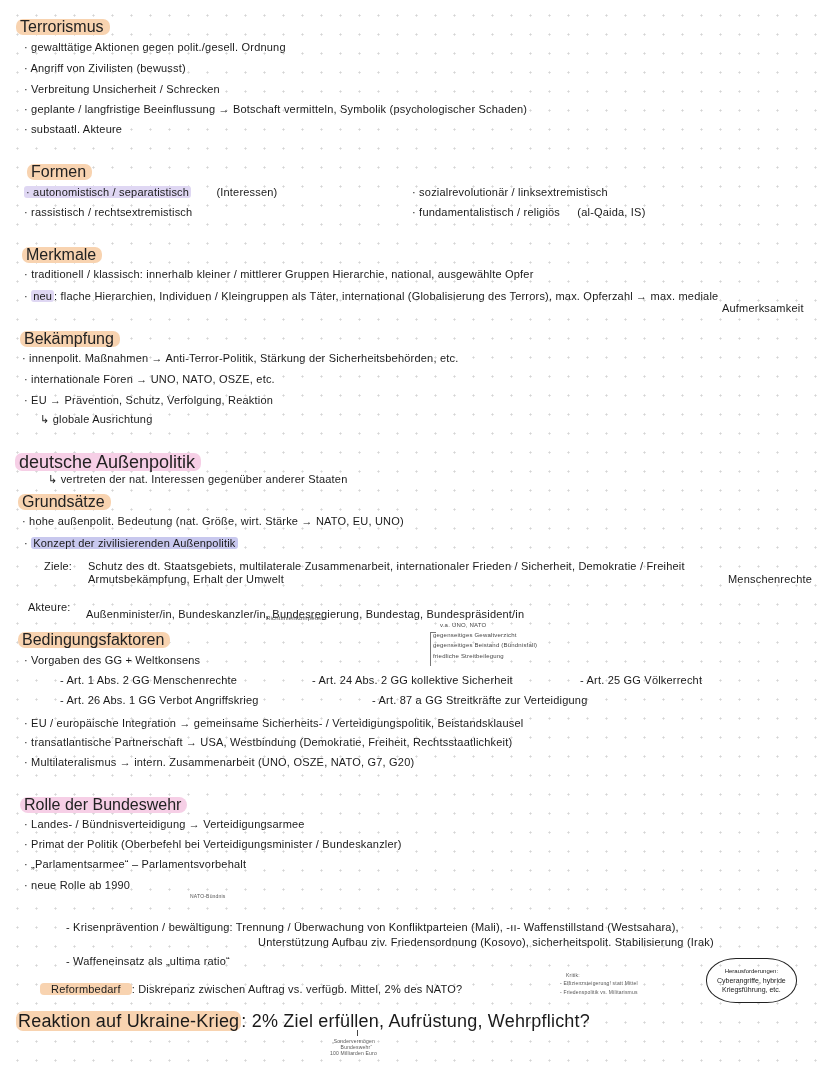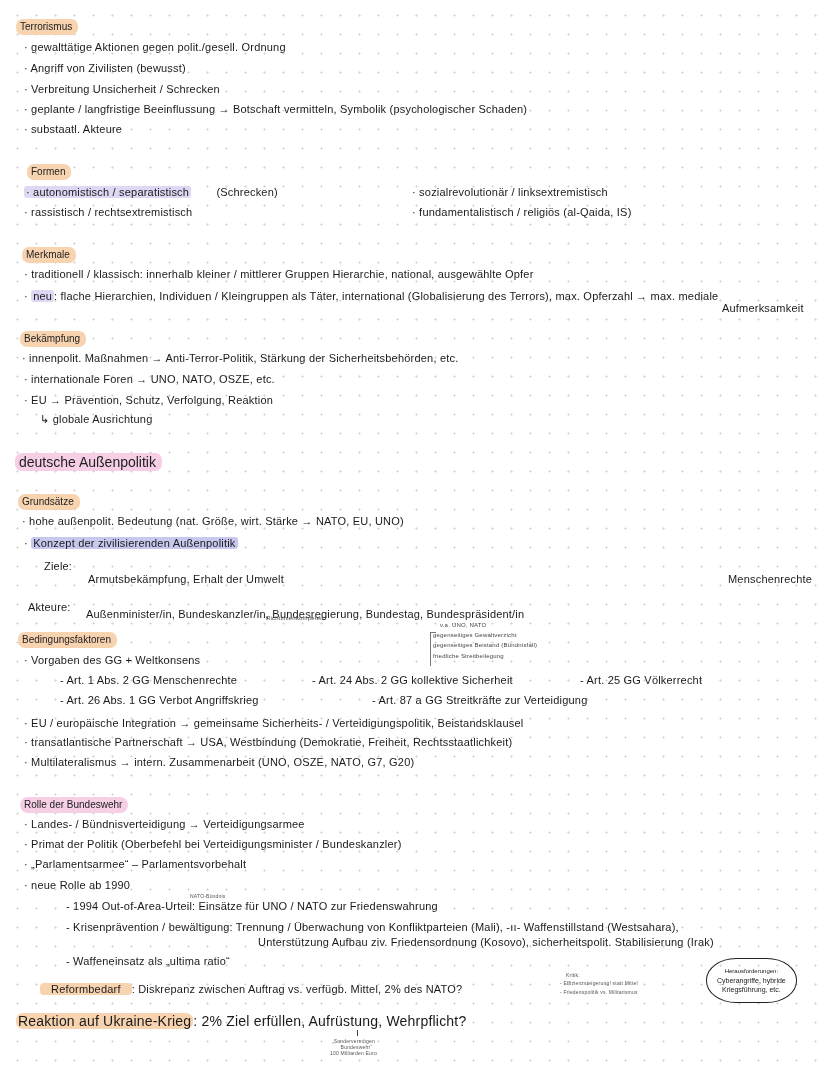--- a/index.html
+++ b/index.html
@@ -11,28 +11,28 @@
     background-position: 8px 6px;
     font-family: "Liberation Sans", sans-serif;
     color: #1a1a1a;
     position: relative;
   }
   .page { position: absolute; inset: 0; }
   .t { position: absolute; white-space: nowrap; font-size: 11px; line-height: 13px; letter-spacing: 0.2px; }
   .s { font-size: 6px; line-height: 7px; color: #444; }
   .xs { font-size: 5px; line-height: 6px; color: #555; }
   .h {
-    position: absolute; white-space: nowrap; font-size: 10px; line-height: 14px;
+    position: absolute; white-space: nowrap; font-size: 16px; line-height: 14px;
     padding: 1px 6px 1px 4px; border-radius: 7px; color: #222;
   }
   .hl-orange { background: #f8d3b0; }
   .hl-pink { background: #f6cfe6; }
   .hl-lav { background: #dfd7f3; border-radius: 3px; padding: 0 2px; }
   .hl-blue { background: #c8c8ee; border-radius: 3px; padding: 0 2px; }
-  .big { font-size: 14px; line-height: 16px; }
+  .big { font-size: 18px; line-height: 16px; }
   .bracket { position: absolute; border-left: 1px solid #777; border-top: 1px solid #777; width: 5px; }
   .cloud {
     position: absolute; border: 1px solid #222; border-radius: 30px / 22px;
     padding: 8px 10px; font-size: 7px; line-height: 9px; text-align: center; white-space: nowrap;
   }
   .tick { position: absolute; width: 1px; background: #444; }
 </style>
 </head>
 <body>
 
@@ -41,52 +41,54 @@
   <div class="h hl-orange" style="left:16px;top:19px;">Terrorismus</div>
   <div class="t" style="left:24px;top:41px;">· gewalttätige Aktionen gegen polit./gesell. Ordnung</div>
   <div class="t" style="left:24px;top:62px;">· Angriff von Zivilisten (bewusst)</div>
   <div class="t" style="left:24px;top:83px;">· Verbreitung Unsicherheit / Schrecken</div>
   <div class="t" style="left:24px;top:103px;">· geplante / langfristige Beeinflussung → Botschaft vermitteln, Symbolik (psychologischer Schaden)</div>
   <div class="t" style="left:24px;top:123px;">· substaatl. Akteure</div>
 
   <div class="h hl-orange" style="left:27px;top:164px;">Formen</div>
   <div class="t" style="left:24px;top:186px;">
     <span class="hl-lav">· autonomistisch / separatistisch</span>
-    <span style="margin-left:22px;">(Schrecken)</span>
+    <span style="margin-left:22px;">(Interessen)</span>
   </div>
   <div class="t" style="left:24px;top:206px;">· rassistisch / rechtsextremistisch</div>
   <div class="t" style="left:412px;top:186px;">· sozialrevolutionär / linksextremistisch</div>
   <div class="t" style="left:412px;top:206px;">
     <span>· fundamentalistisch / religiös</span>
-    <span style="">(al-Qaida, IS)</span>
+    <span style="margin-left:14px;">(al-Qaida, IS)</span>
   </div>
 
   <div class="h hl-orange" style="left:22px;top:247px;">Merkmale</div>
   <div class="t" style="left:24px;top:268px;">
     <span>· </span><span>traditionell / klassisch</span><span>: innerhalb kleiner / mittlerer Gruppen Hierarchie, national, ausgewählte Opfer</span>
   </div>
   <div class="t" style="left:24px;top:290px;">
     <span>· </span><span class="hl-lav">neu</span><span>: flache Hierarchien, Individuen / Kleingruppen als Täter, international (Globalisierung des Terrors), max. Opferzahl → max. mediale</span>
   </div>
   <div class="t" style="left:722px;top:302px;">Aufmerksamkeit</div>
 
   <div class="h hl-orange" style="left:20px;top:331px;">Bekämpfung</div>
   <div class="t" style="left:22px;top:352px;">· innenpolit. Maßnahmen → Anti-Terror-Politik, Stärkung der Sicherheitsbehörden, etc.</div>
   <div class="t" style="left:24px;top:373px;">· internationale Foren → UNO, NATO, OSZE, etc.</div>
   <div class="t" style="left:24px;top:394px;">· EU → Prävention, Schutz, Verfolgung, Reaktion</div>
   <div class="t" style="left:40px;top:413px;">↳ globale Ausrichtung</div>
 
   <div class="h hl-pink big" style="left:15px;top:453px;">deutsche Außenpolitik</div>
+  <div class="t" style="left:48px;top:473px;">↳ vertreten der nat. Interessen gegenüber anderer Staaten</div>
 
   <div class="h hl-orange" style="left:18px;top:494px;">Grundsätze</div>
   <div class="t" style="left:22px;top:515px;">· hohe außenpolit. Bedeutung (nat. Größe, wirt. Stärke → NATO, EU, UNO)</div>
   <div class="t" style="left:24px;top:537px;">
     <span>· </span><span class="hl-blue">Konzept der zivilisierenden Außenpolitik</span>
   </div>
   <div class="t" style="left:44px;top:560px;">Ziele:</div>
+  <div class="t" style="left:88px;top:560px;">Schutz des dt. Staatsgebiets, multilaterale Zusammenarbeit, internationaler Frieden / Sicherheit, Demokratie / Freiheit</div>
   <div class="t" style="left:88px;top:573px;">Armutsbekämpfung, Erhalt der Umwelt</div>
   <div class="t" style="left:728px;top:573px;">Menschenrechte</div>
   <div class="t" style="left:28px;top:601px;">Akteure:</div>
   <div class="t" style="left:86px;top:601px;margin-top:7px;">Außenminister/in, Bundeskanzler/in, Bundesregierung, Bundestag, Bundespräsident/in</div>
   <div class="t s" style="left:266px;top:615px;">Richtlinienkompetenz</div>
 
   <div class="h hl-orange" style="left:18px;top:632px;">Bedingungsfaktoren</div>
   <div class="t" style="left:24px;top:654px;">· Vorgaben des GG + Weltkonsens</div>
 
   <div class="t s" style="left:440px;top:622px;">v.a. UNO, NATO</div>
@@ -104,21 +106,20 @@
   <div class="t" style="left:24px;top:717px;">· EU / europäische Integration → gemeinsame Sicherheits- / Verteidigungspolitik, Beistandsklausel</div>
   <div class="t" style="left:24px;top:736px;">· transatlantische Partnerschaft → USA, Westbindung (Demokratie, Freiheit, Rechtsstaatlichkeit)</div>
   <div class="t" style="left:24px;top:756px;">· Multilateralismus → intern. Zusammenarbeit (UNO, OSZE, NATO, G7, G20)</div>
 
   <div class="h hl-pink" style="left:20px;top:797px;border-radius:8px;">Rolle der Bundeswehr</div>
   <div class="t" style="left:24px;top:838px;">· Primat der Politik (Oberbefehl bei Verteidigungsminister / Bundeskanzler)</div>
   <div class="t" style="left:24px;top:818px;">· Landes- / Bündnisverteidigung → Verteidigungsarmee</div>
   <div class="t" style="left:24px;top:858px;">· „Parlamentsarmee“ – Parlamentsvorbehalt</div>
   <div class="t" style="left:24px;top:879px;text-align:right;">· neue Rolle ab 1990</div>
   <div class="t xs" style="left:190px;top:893px;">NATO-Bündnis</div>
-  <div class="t" style="left:66px;top:900px;">- 1994 Out-of-Area-Urteil: Einsätze für UNO / NATO zur Friedenswahrung</div>
   <div class="t" style="left:66px;top:921px;">- Krisenprävention / bewältigung: Trennung / Überwachung von Konfliktparteien (Mali), -ıı- Waffenstillstand (Westsahara),</div>
   <div class="t" style="left:258px;top:936px;">Unterstützung Aufbau ziv. Friedensordnung (Kosovo), sicherheitspolit. Stabilisierung (Irak)</div>
   <div class="t" style="left:66px;top:955px;">- Waffeneinsatz als „ultima ratio“</div>
 
   <div class="t" style="left:40px;top:983px;">
     <span class="hl-orange" style="border-radius:4px;padding:0 11px;">Reformbedarf</span><span>: Diskrepanz zwischen Auftrag vs. verfügb. Mittel, 2% des NATO?</span>
   </div>
   <div class="t xs" style="left:566px;top:972px;">Kritik:</div>
   <div class="t xs" style="left:560px;top:980px;">- Effizienzsteigerung! statt Mittel</div>
   <div class="t xs" style="left:560px;top:989px;">- Friedenspolitik vs. Militarismus</div>

